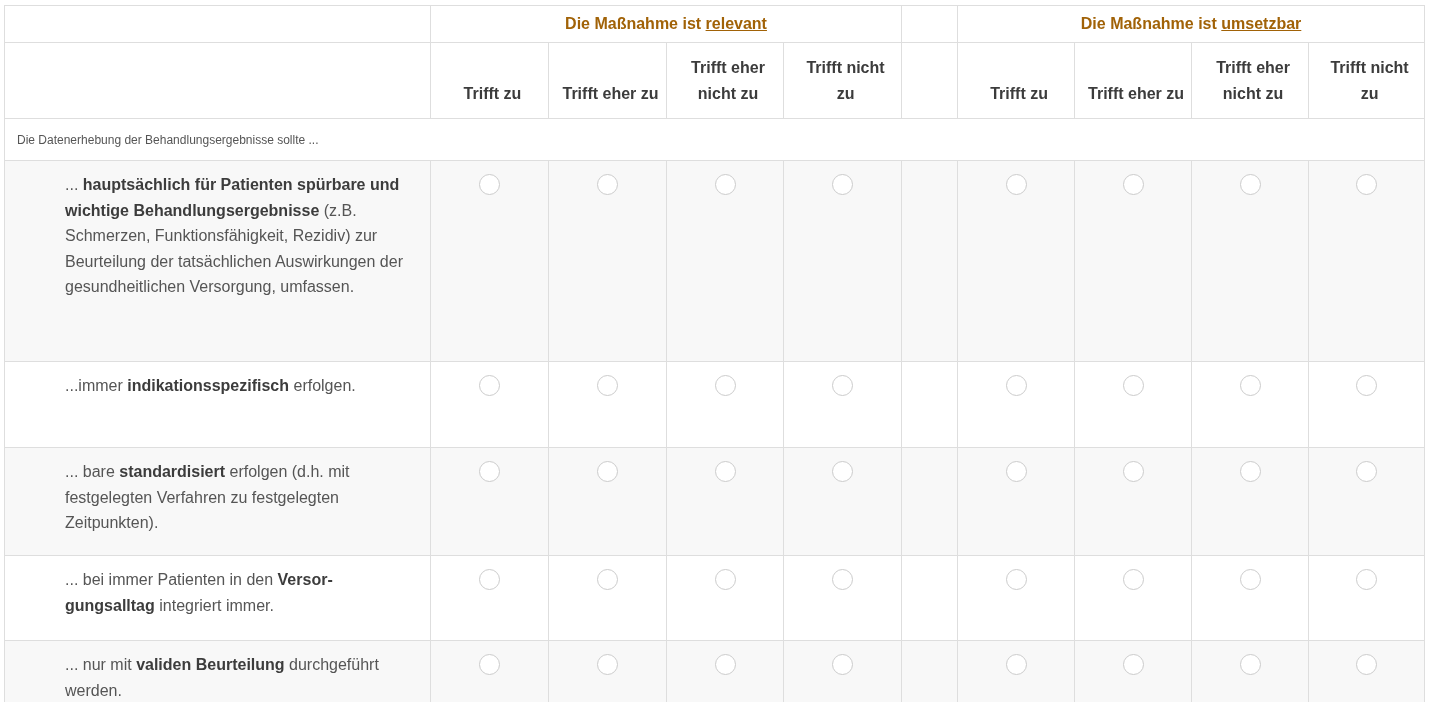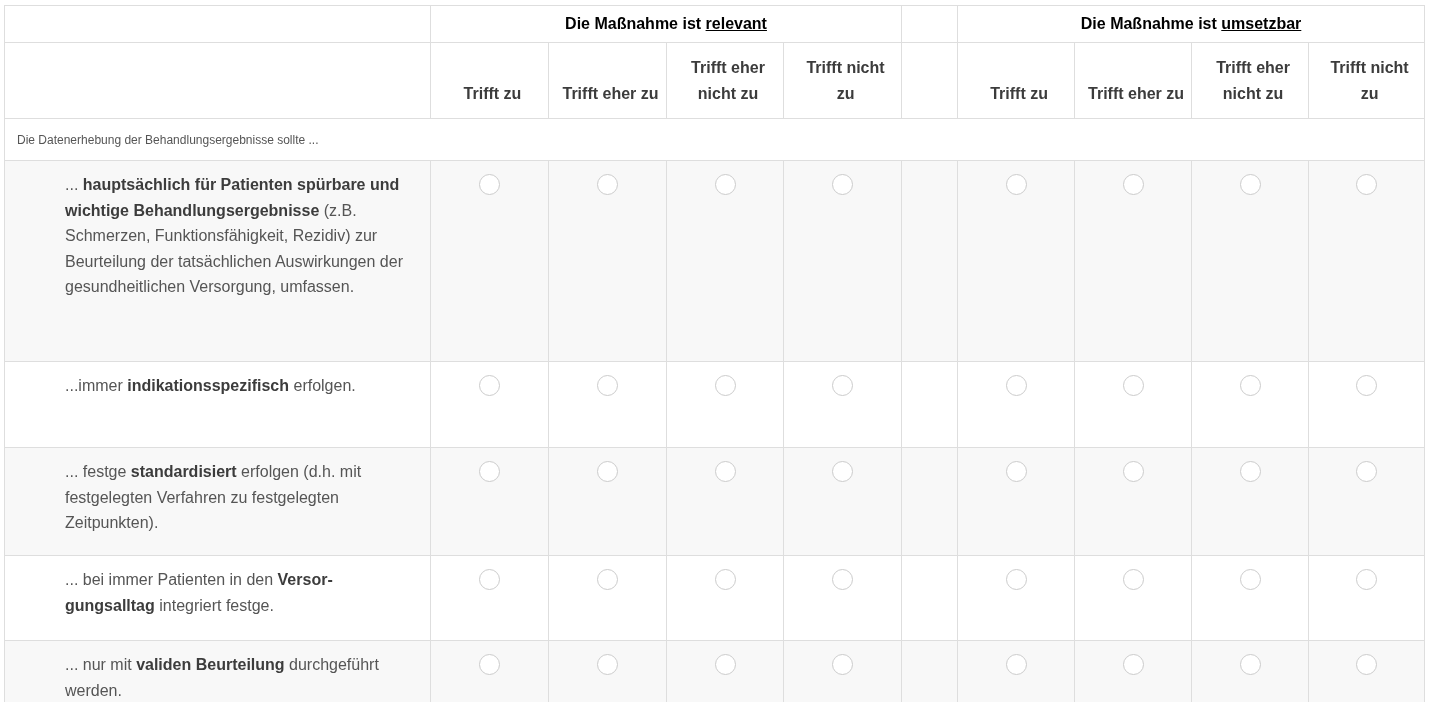--- a/index.html
+++ b/index.html
@@ -14,21 +14,21 @@
     table-layout: fixed;
     width: 1420px;
     margin: 5px 0 0 4px;
   }
   .matrix td { border: 1px solid #dedede; padding: 0; background: #ffffff; }
 
   
   tr.r-group { height: 37px; }
   td.group-head {
     text-align: center; vertical-align: middle;
-    font-size: 16px; font-weight: bold; color: #000000;
+    font-size: 16px; font-weight: bold; color: #a16207;
   }
   td.group-head u { text-decoration: underline; }
 
   
   tr.r-opts { height: 76px; }
   td.opt-head {
     text-align: center; vertical-align: bottom;
     font-size: 16px; font-weight: bold; color: #3c3c3c;
     line-height: 26px; padding: 0 6px 11px 12px;
   }
@@ -129,34 +129,34 @@
     <td class="rc"><span class="radio"></span></td>
     <td class="rc"><span class="radio"></span></td>
     <td></td>
     <td class="rc"><span class="radio"></span></td>
     <td class="rc"><span class="radio"></span></td>
     <td class="rc"><span class="radio"></span></td>
     <td class="rc"><span class="radio"></span></td>
   </tr>
 
   <tr class="q3 stripe">
-    <td class="q-text"><span>... festge </span><strong>standardisiert</strong><span> erfolgen (d.h. mit festgelegten Verfahren zu festge­legten Zeitpunkten).</span></td>
+    <td class="q-text"><span>... bare </span><strong>standardisiert</strong><span> erfolgen (d.h. mit festgelegten Verfahren zu festge­legten Zeitpunkten).</span></td>
     <td class="rc"><span class="radio"></span></td>
     <td class="rc"><span class="radio"></span></td>
     <td class="rc"><span class="radio"></span></td>
     <td class="rc"><span class="radio"></span></td>
     <td></td>
     <td class="rc"><span class="radio"></span></td>
     <td class="rc"><span class="radio"></span></td>
     <td class="rc"><span class="radio"></span></td>
     <td class="rc"><span class="radio"></span></td>
   </tr>
 
   <tr class="q4">
-    <td class="q-text"><span>... bei immer Patienten in den </span><strong>Versor­gungsalltag</strong><span> integriert festge.</span></td>
+    <td class="q-text"><span>... bei immer Patienten in den </span><strong>Versor­gungsalltag</strong><span> integriert immer.</span></td>
     <td class="rc"><span class="radio"></span></td>
     <td class="rc"><span class="radio"></span></td>
     <td class="rc"><span class="radio"></span></td>
     <td class="rc"><span class="radio"></span></td>
     <td></td>
     <td class="rc"><span class="radio"></span></td>
     <td class="rc"><span class="radio"></span></td>
     <td class="rc"><span class="radio"></span></td>
     <td class="rc"><span class="radio"></span></td>
   </tr>

